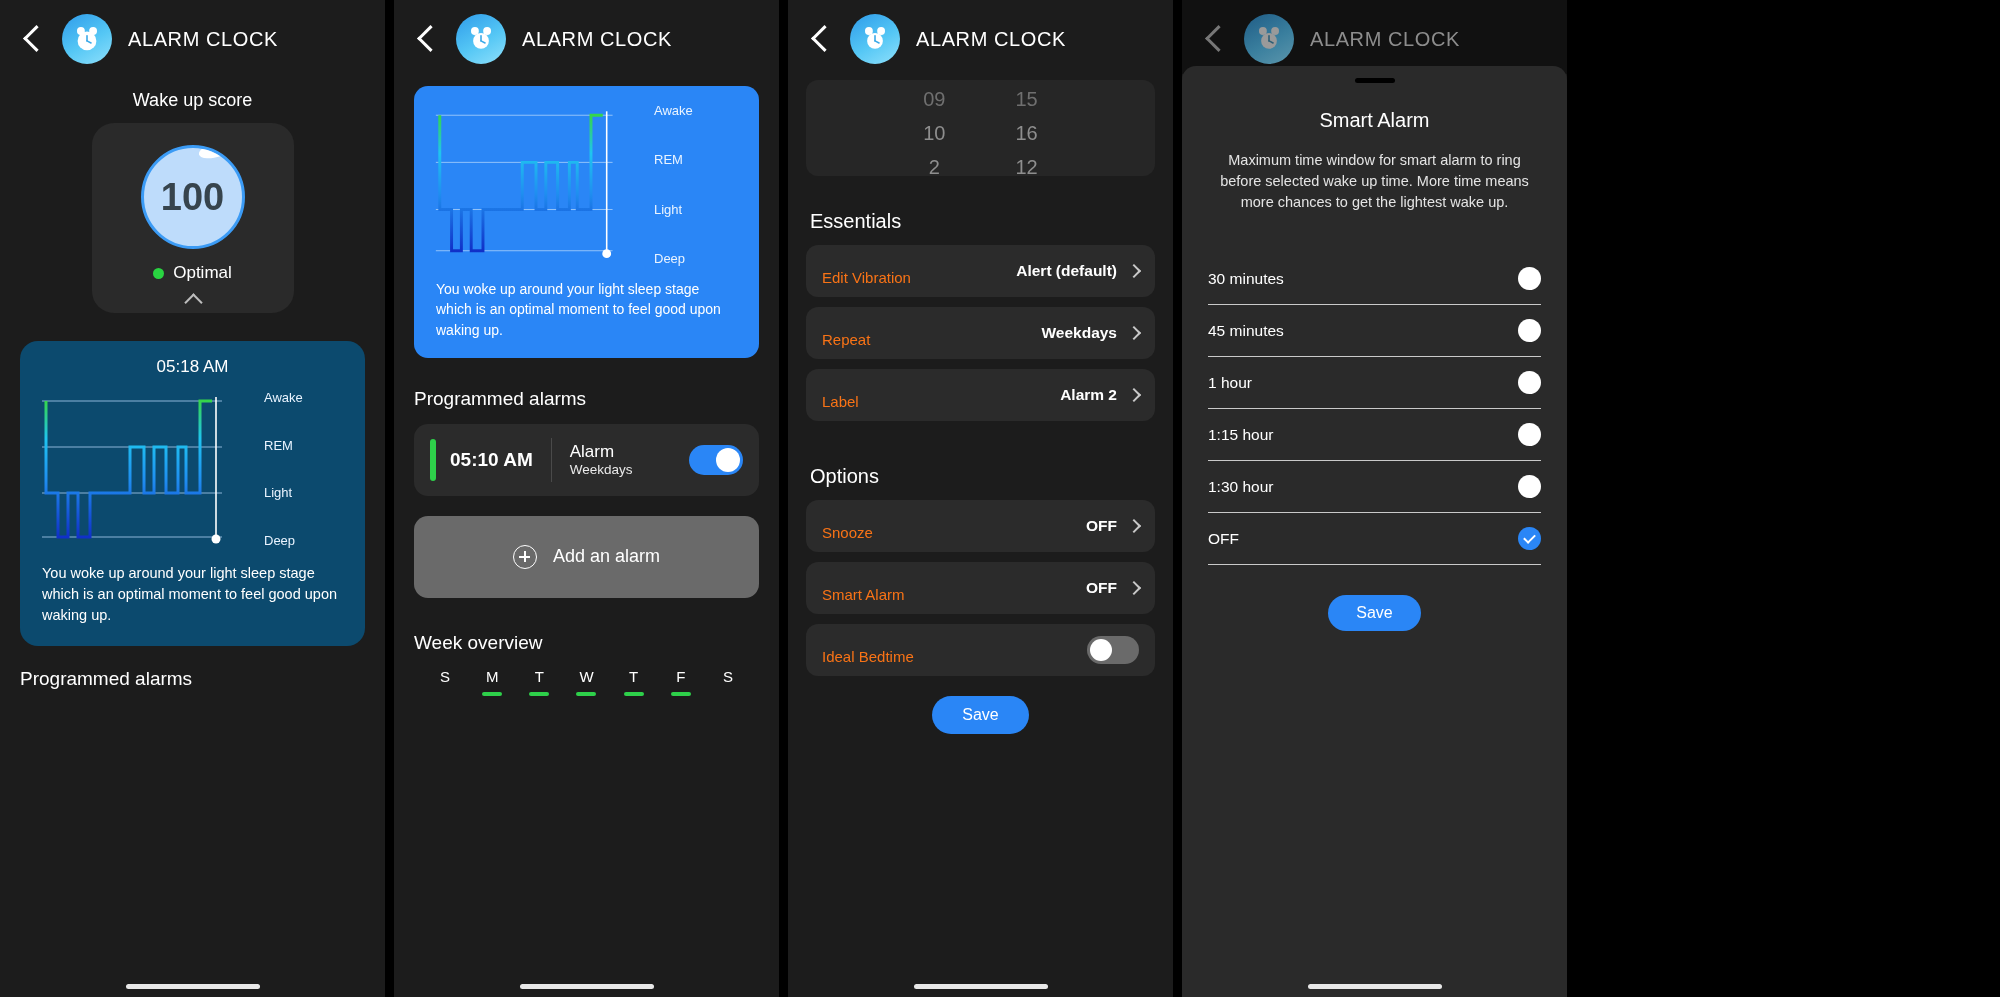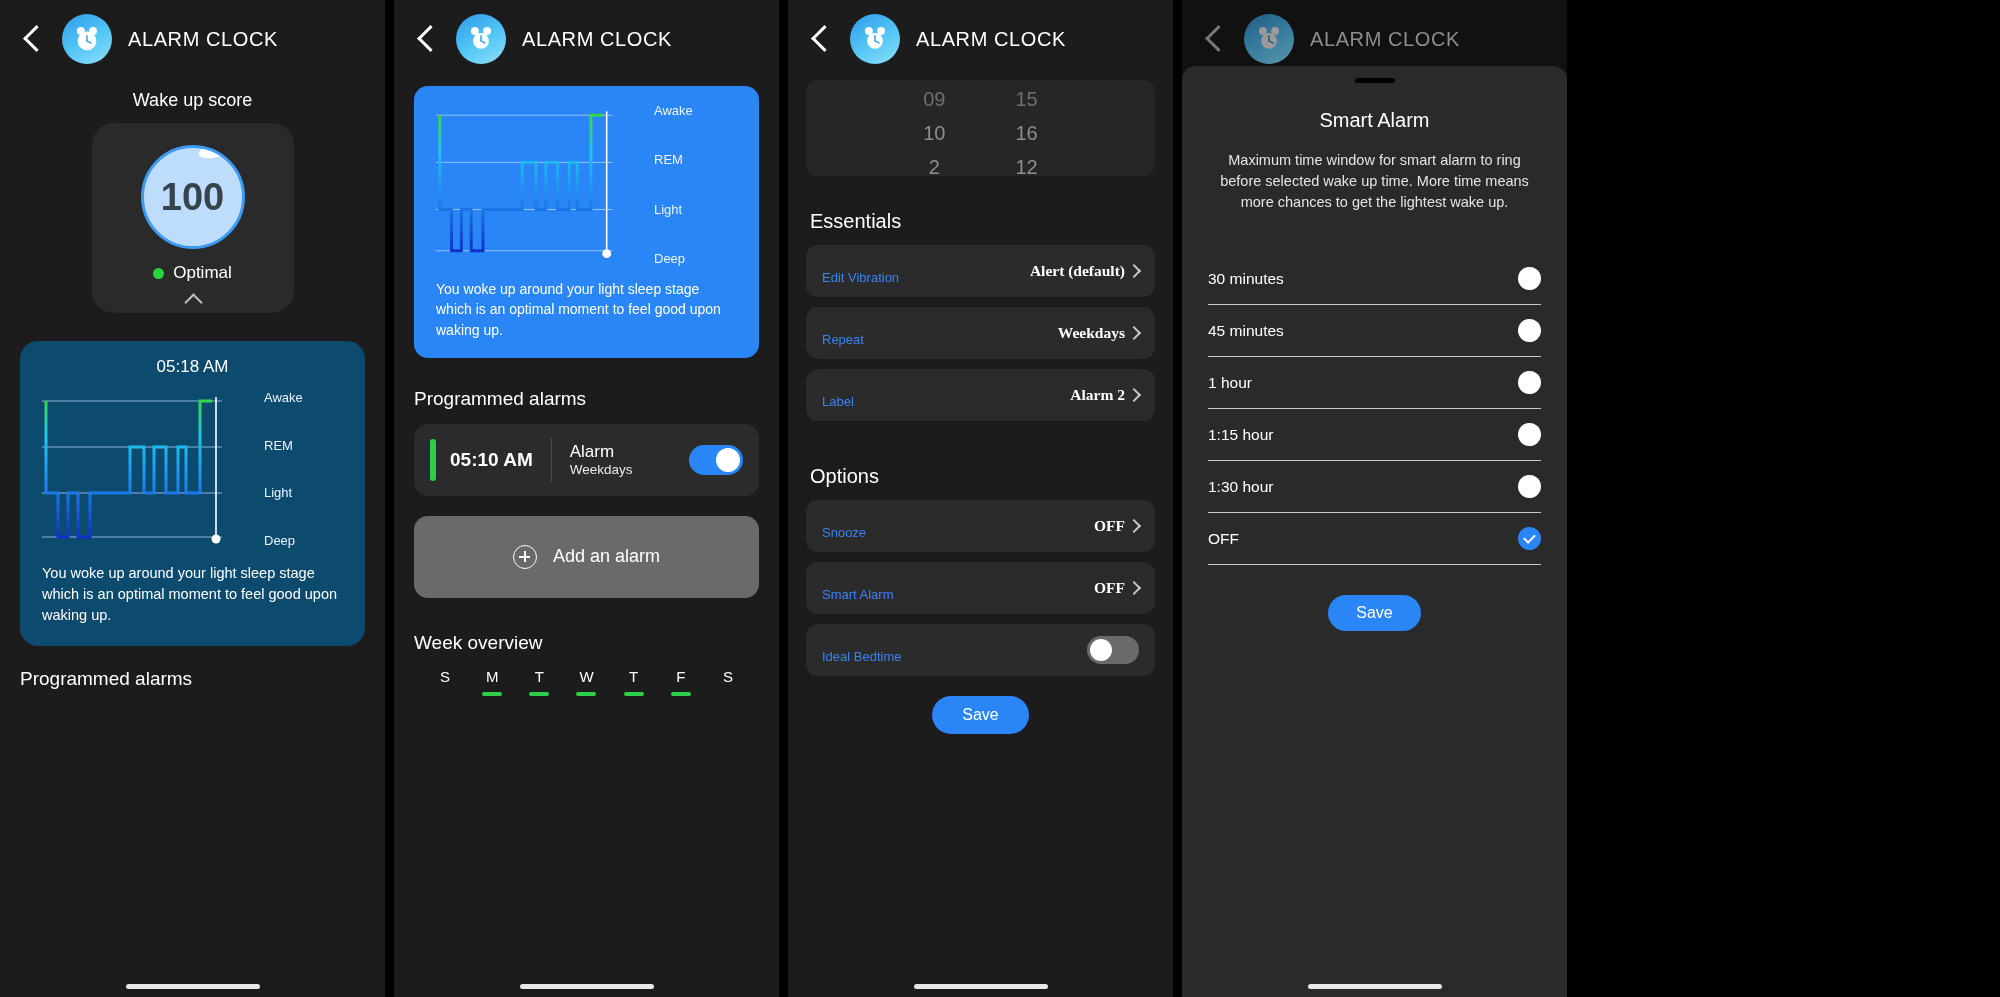--- a/index.html
+++ b/index.html
@@ -134,22 +134,22 @@
   .pickcols{ display:flex; justify-content:center; gap:70px; padding-top:2px; }
   .pickcol{ display:flex; flex-direction:column; align-items:center; }
   .pickcol div{ font-size:20px; line-height:34px; }
   .pk0{ color:#6f6f6f; }
   .pk1{ color:#8e8e8e; }
   .grp-title{ color:#fff; font-size:20px; padding:34px 22px 12px; }
   .opt-row{
     margin:0 18px 10px; background:#2b2b2b; border-radius:12px;
     height:52px; display:flex; align-items:center; padding:0 16px; cursor:pointer;
   }
-  .opt-label{ color:#3b82f6; font-size:13px; flex:1;margin-top:12px; }
-  .opt-value{ color:#fff; font-size:15.5px; font-weight:700; margin-right:4px;font-family:Liberation Serif, serif; }
+  .opt-label{ color:#f97316; font-size:15px; flex:1;margin-top:12px; }
+  .opt-value{ color:#fff; font-size:15.5px; font-weight:700; margin-right:12px; }
   .chev-r{ width:10px; height:10px; border-right:2px solid #c9c9c9; border-top:2px solid #c9c9c9; transform:rotate(45deg); }
   .toggle-off{
     width:52px; height:28px; border-radius:15px; background:#6a6a6a;
     position:relative; cursor:pointer;
   }
   .toggle-off .knob{ position:absolute; top:3px; left:3px; width:22px; height:22px; border-radius:50%; background:#fff; }
   .save-btn{
     display:block; margin:20px auto 0; background:#2a86f6; color:#fff;
     border:none; border-radius:20px; padding:10px 30px; font-size:16px; cursor:pointer;
     font-family:"Liberation Sans", sans-serif;

